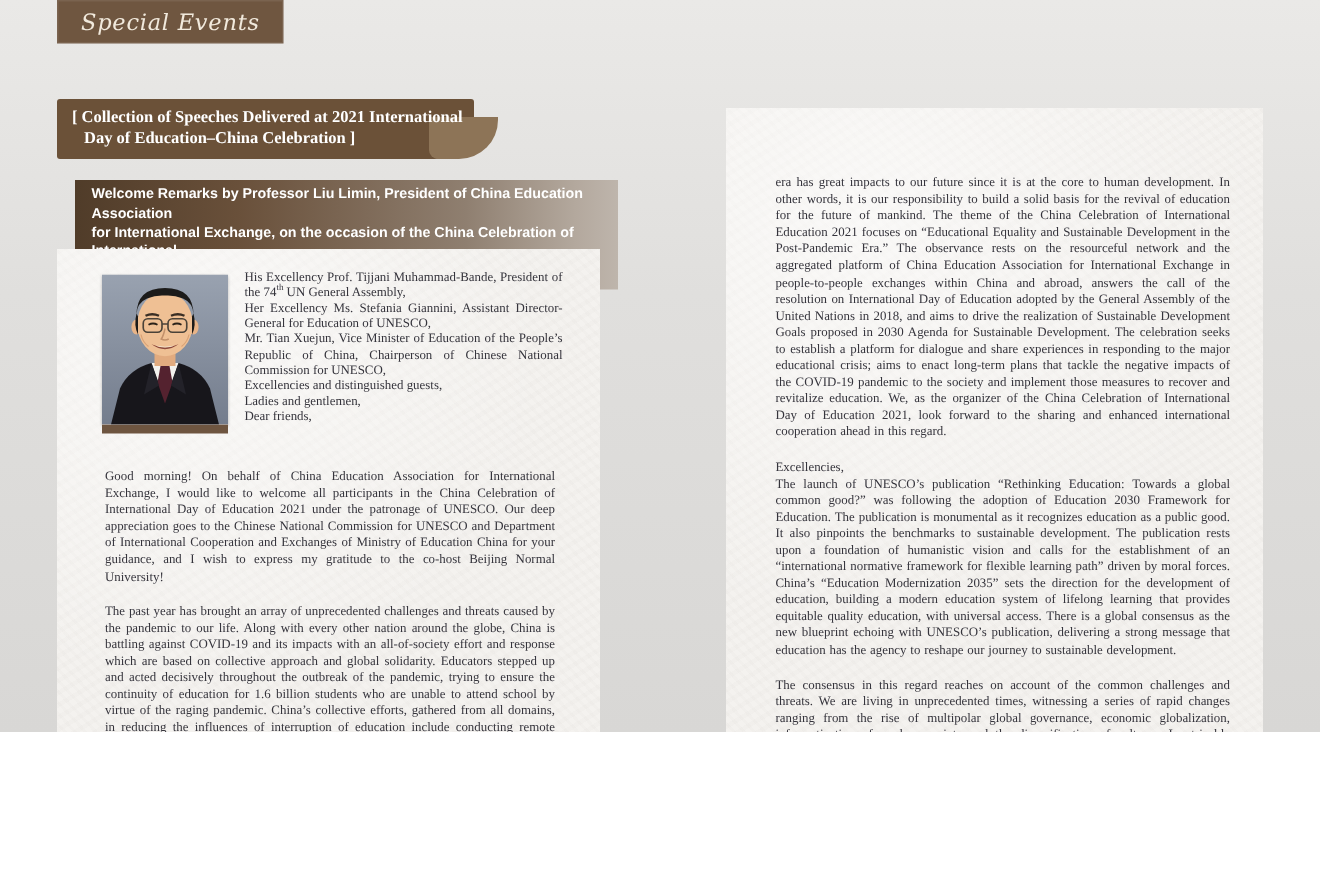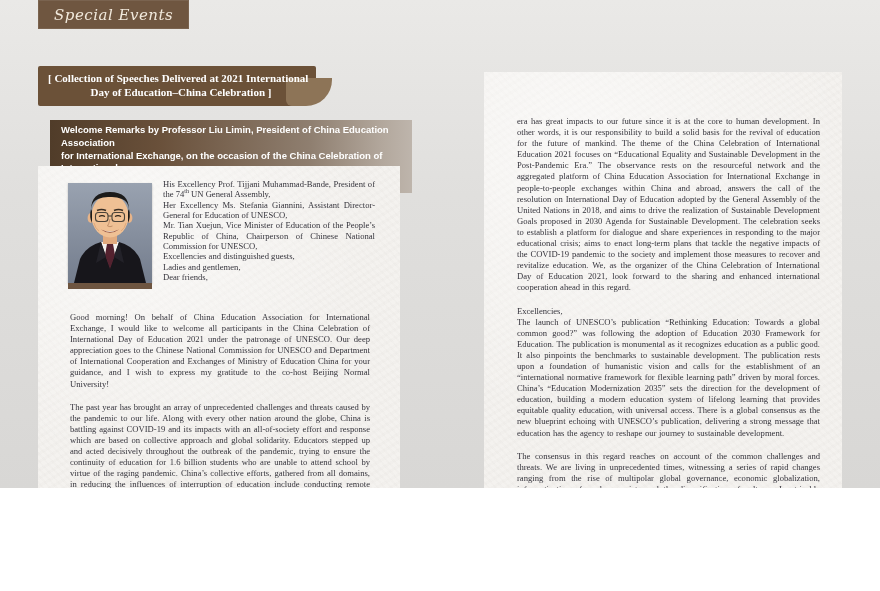--- a/index.html
+++ b/index.html
@@ -24,21 +24,21 @@
     padding:5px 10px 7px 10px;z-index:2;
   }
   .title-box::after{ 
     content:"";position:absolute;right:-16px;bottom:0;width:46px;height:70%;
     background:#8d7457;border-radius:0 0 26px 6px;z-index:-1;
   }
   .title-box .t1,.title-box .t2{
     font-family:Liberation Serif, serif;font-weight:bold;
     font-size:11px;line-height:14px;color:#ffffff;white-space:nowrap;
   }
-  .title-box .t2{padding-left:8px;text-align:center;}
+  .title-box .t2{padding-left:8px;}
   .welcome-bar{
     position:absolute;left:50px;top:120px;width:340px;
     background:linear-gradient(90deg,#503c29 0%,#69503a 30%,#8f7f70 72%,#b3a89d 92%,#beb5ac 100%);
     padding:4px 11px 5px 11px;
   }
   .welcome-bar div{
     font-family:"Liberation Sans",sans-serif;font-weight:bold;
     font-size:9.5px;line-height:12.8px;color:#ffffff;white-space:pre-line;
   }
   

